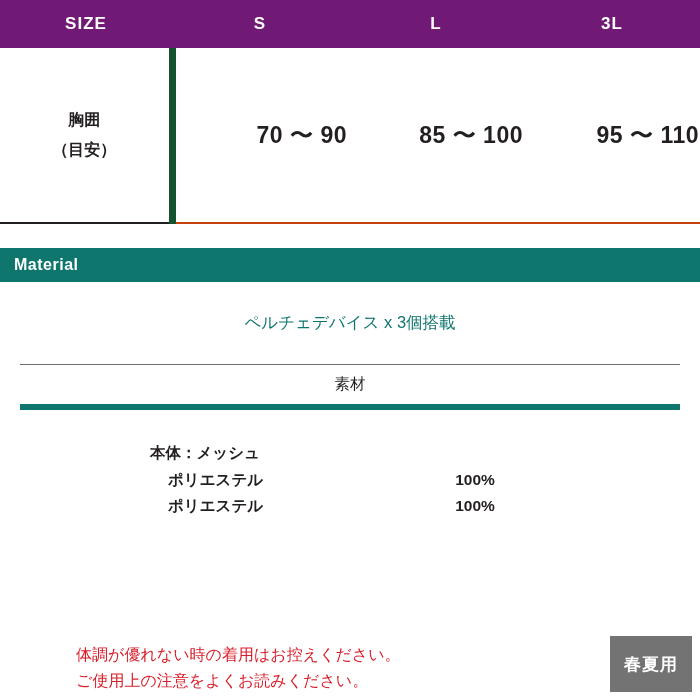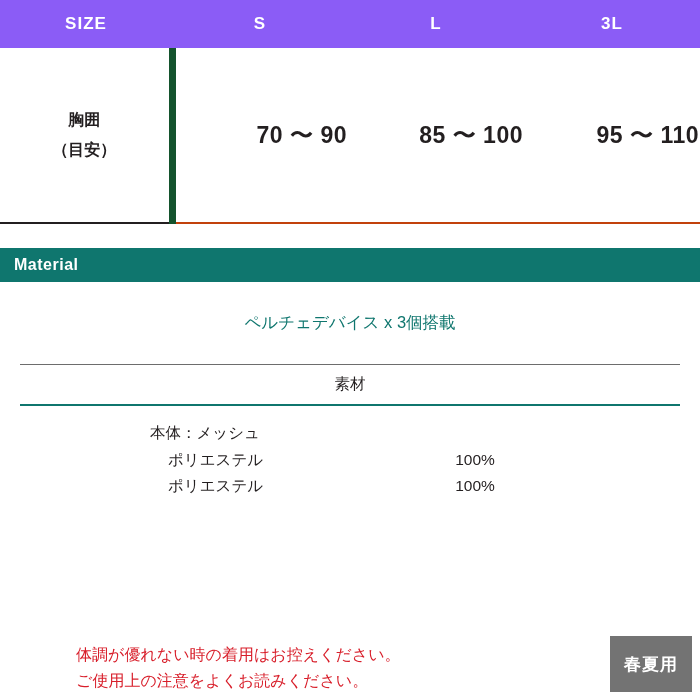--- a/index.html
+++ b/index.html
@@ -16,21 +16,21 @@
     overflow: hidden;
   }
 
   
   .size-table {
     width: 700px;
     border-collapse: collapse;
     table-layout: fixed;
   }
   .size-table thead th {
-    background: #8b5cf6;
+    background: #701a75;
     color: #ffffff;
     font-size: 17px;
     font-weight: bold;
     letter-spacing: 1px;
     height: 46px;
     text-align: center;
     vertical-align: middle;
     margin-left: 8px;
   }
   .size-table thead th.size-head {
@@ -94,27 +94,28 @@
   }
   .mat-table td {
     font-size: 15.5px;
     color: #231f20;
     vertical-align: top;
   }
   .mat-table tr.head-row td {
     text-align: center;
     font-size: 15.5px;
     border-top: 1px solid #6d6d6d;
-    border-bottom: 2px solid #0f766e;
+    border-bottom: 6px solid #0f766e;
     padding: 9px 0;
   }
   .mat-rows {
     width: 660px;
-    margin: 0 auto;
+    margin: 16px auto;
     padding-top: 14px;
+    font-weight: bold;
   }
   .mat-row {
     display: flex;
     align-items: baseline;
     line-height: 1.72;
   }
   .mat-row .lab {
     width: 330px;
     padding-left: 130px;
     box-sizing: border-box;

